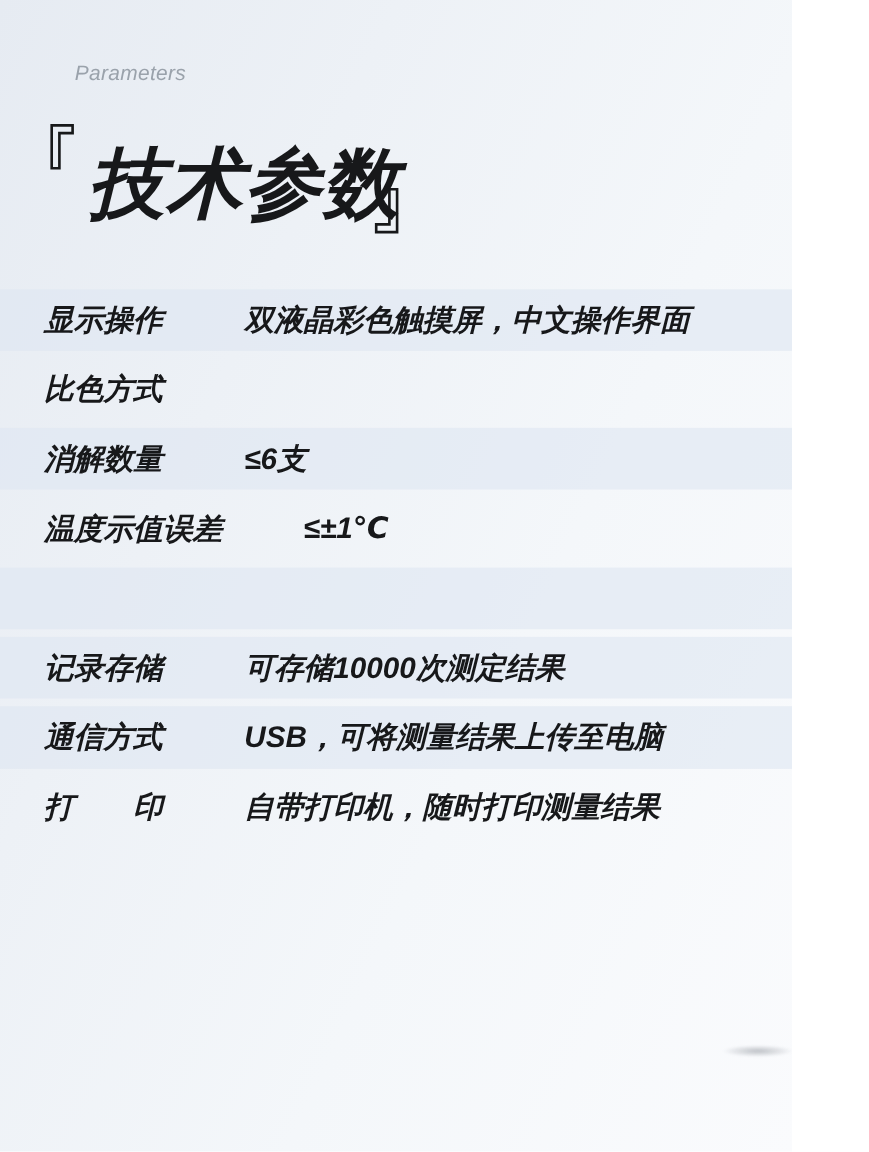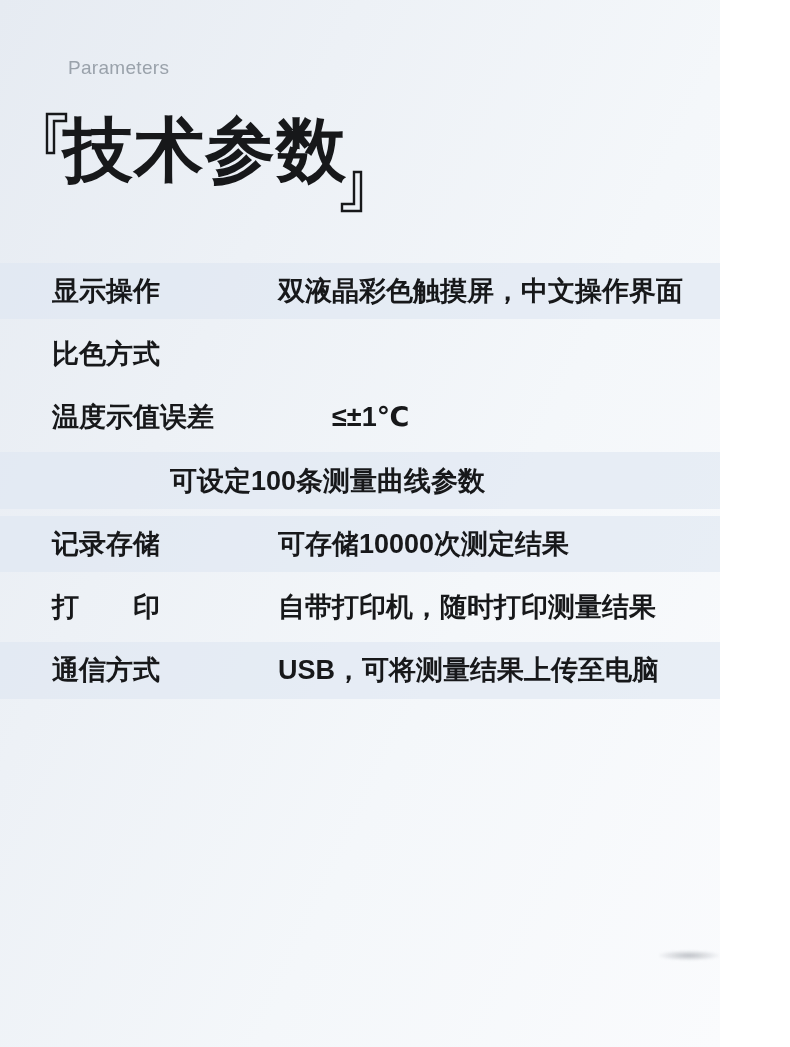--- a/index.html
+++ b/index.html
@@ -2,56 +2,57 @@
 <html><head>
 <meta charset="utf-8">
 <style>
   html,body{margin:0;padding:0;background:#fff;}
   .screen{
     position:relative;
     width:720px;height:1047px;
     overflow:hidden;
     font-family:"Liberation Sans","DejaVu Sans",sans-serif;
     background:linear-gradient(115deg,#e6ebf2 0%,#edf1f6 30%,#f4f7fa 62%,#fafbfd 100%);
+    font-style:italic;
   }
   .eyebrow{
     position:absolute;left:68px;top:57px;
     font-size:19px;line-height:22px;color:#9aa2ab;letter-spacing:.3px;
   }
   .title{
-    position:absolute;left:63px;top:111px;margin:0;
+    position:absolute;left:63px;top:111px;margin:17px;
     font-size:70px;line-height:1.12;font-weight:800;color:#17181a;letter-spacing:1px;
     white-space:nowrap;
   }
   .bracket-svg{position:absolute;display:block;}
   .bracket-left{left:45px;top:112px;}
   .bracket-right{left:339px;top:169px;}
 
   .spec-table{position:absolute;left:0;top:259px;right:0;}
   .spec-row{
     position:relative;z-index:0;
     height:63.3px;
     display:flex;align-items:center;
-    padding-left:52px;
+    padding-left:40px;
     box-sizing:border-box;
   }
   .spec-row.banded::before{
     content:"";position:absolute;z-index:-1;
     left:0;right:0;top:3.5px;bottom:3.5px;
     background:rgba(221,230,241,0.6);
   }
   .spec-label{
     flex:0 0 108px;
     font-size:27px;font-weight:700;color:#17181a;
     white-space:nowrap;
     text-align:justify;
     text-align-last:justify;
   }
   .spec-value{
-    margin-left:118px;
+    margin-left:74px;
     font-size:27px;font-weight:700;color:#17181a;
     white-space:nowrap;
   }
   .peek{
     position:absolute;top:949px;right:-8px;
     width:78px;height:13px;border-radius:50%;
     background:radial-gradient(closest-side,rgba(108,114,124,0.42),rgba(108,114,124,0) 82%);
     filter:blur(1px);
   }
 </style>
@@ -73,35 +74,38 @@
   </svg>
 
   <div class="spec-table">
       <div class="spec-row banded">
     <div class="spec-label">显示操作</div>
     <div class="spec-value">双液晶彩色触摸屏，中文操作界面</div>
   </div>
       <div class="spec-row">
     <div class="spec-label">比色方式</div>
   </div>
+      <div class="spec-row banded">
+    <div class="spec-label">消解数量</div>
+    <div class="spec-value">≤6支</div>
+  </div>
       <div class="spec-row">
     <div class="spec-label">温度示值误差</div>
     <div class="spec-value">≤±1℃</div>
   </div>
       <div class="spec-row banded">
-    <div class="spec-value">可设定100条测量曲线参数</div>
   </div>
       <div class="spec-row banded">
     <div class="spec-label">记录存储</div>
     <div class="spec-value">可存储10000次测定结果</div>
   </div>
+      <div class="spec-row banded">
+    <div class="spec-label">通信方式</div>
+    <div class="spec-value">USB，可将测量结果上传至电脑</div>
+  </div>
       <div class="spec-row">
     <div class="spec-label">打　印</div>
     <div class="spec-value">自带打印机，随时打印测量结果</div>
-  </div>
-      <div class="spec-row banded">
-    <div class="spec-label">通信方式</div>
-    <div class="spec-value">USB，可将测量结果上传至电脑</div>
   </div>
     </div>
 
   <div class="peek"></div>
 </div>
 
 </body></html>

